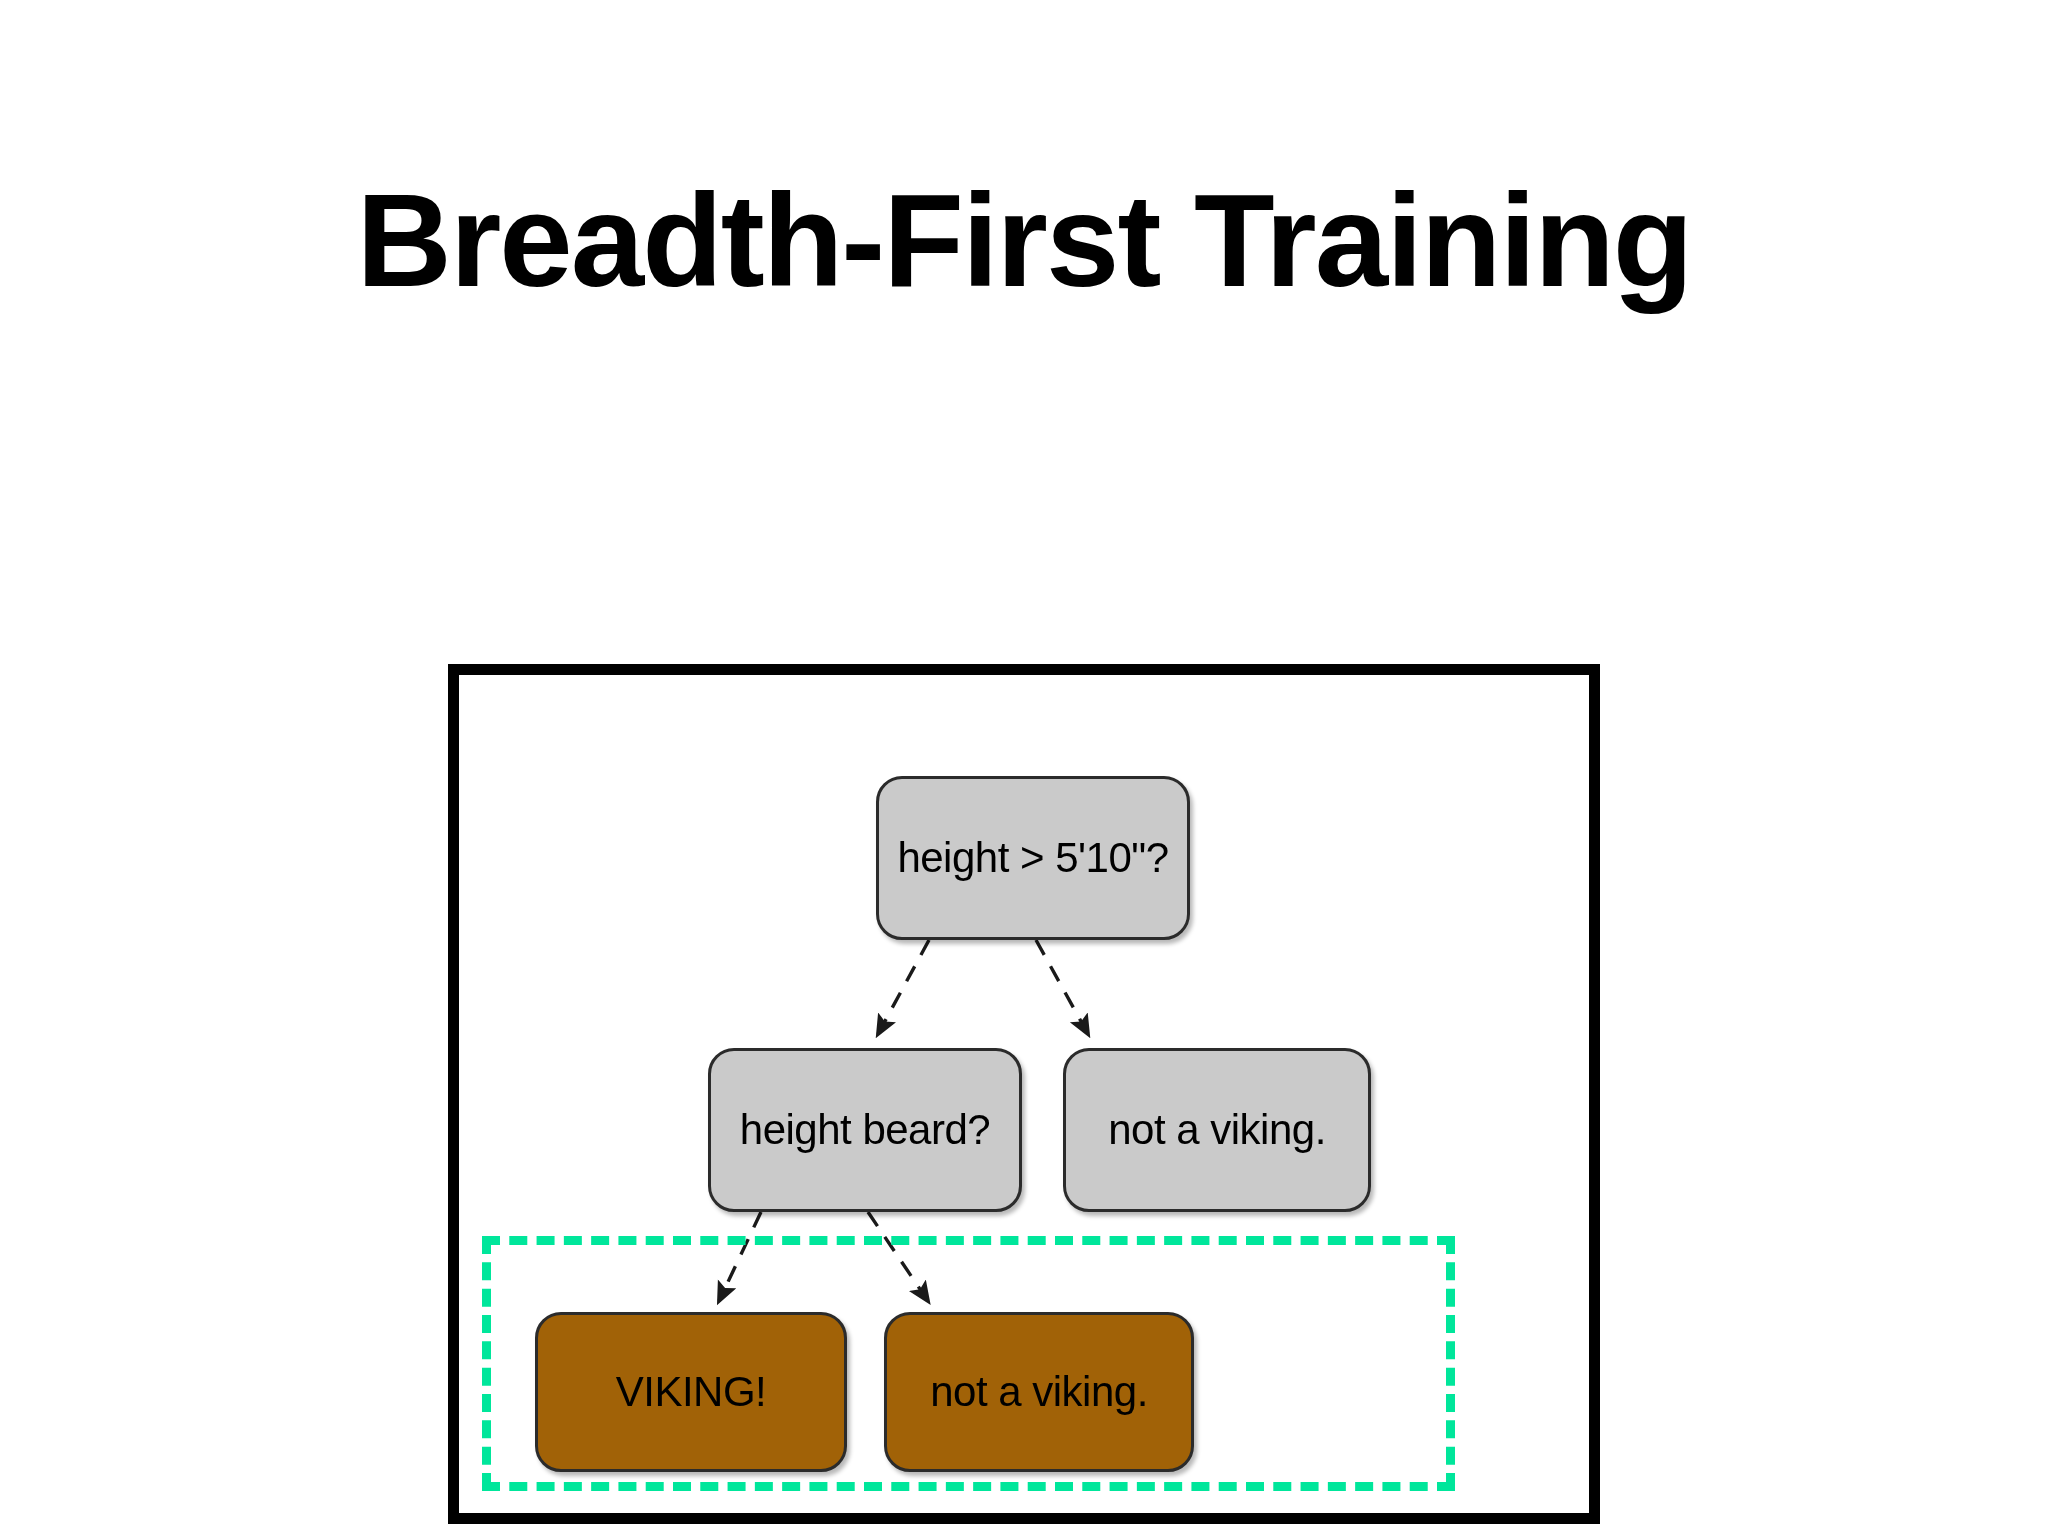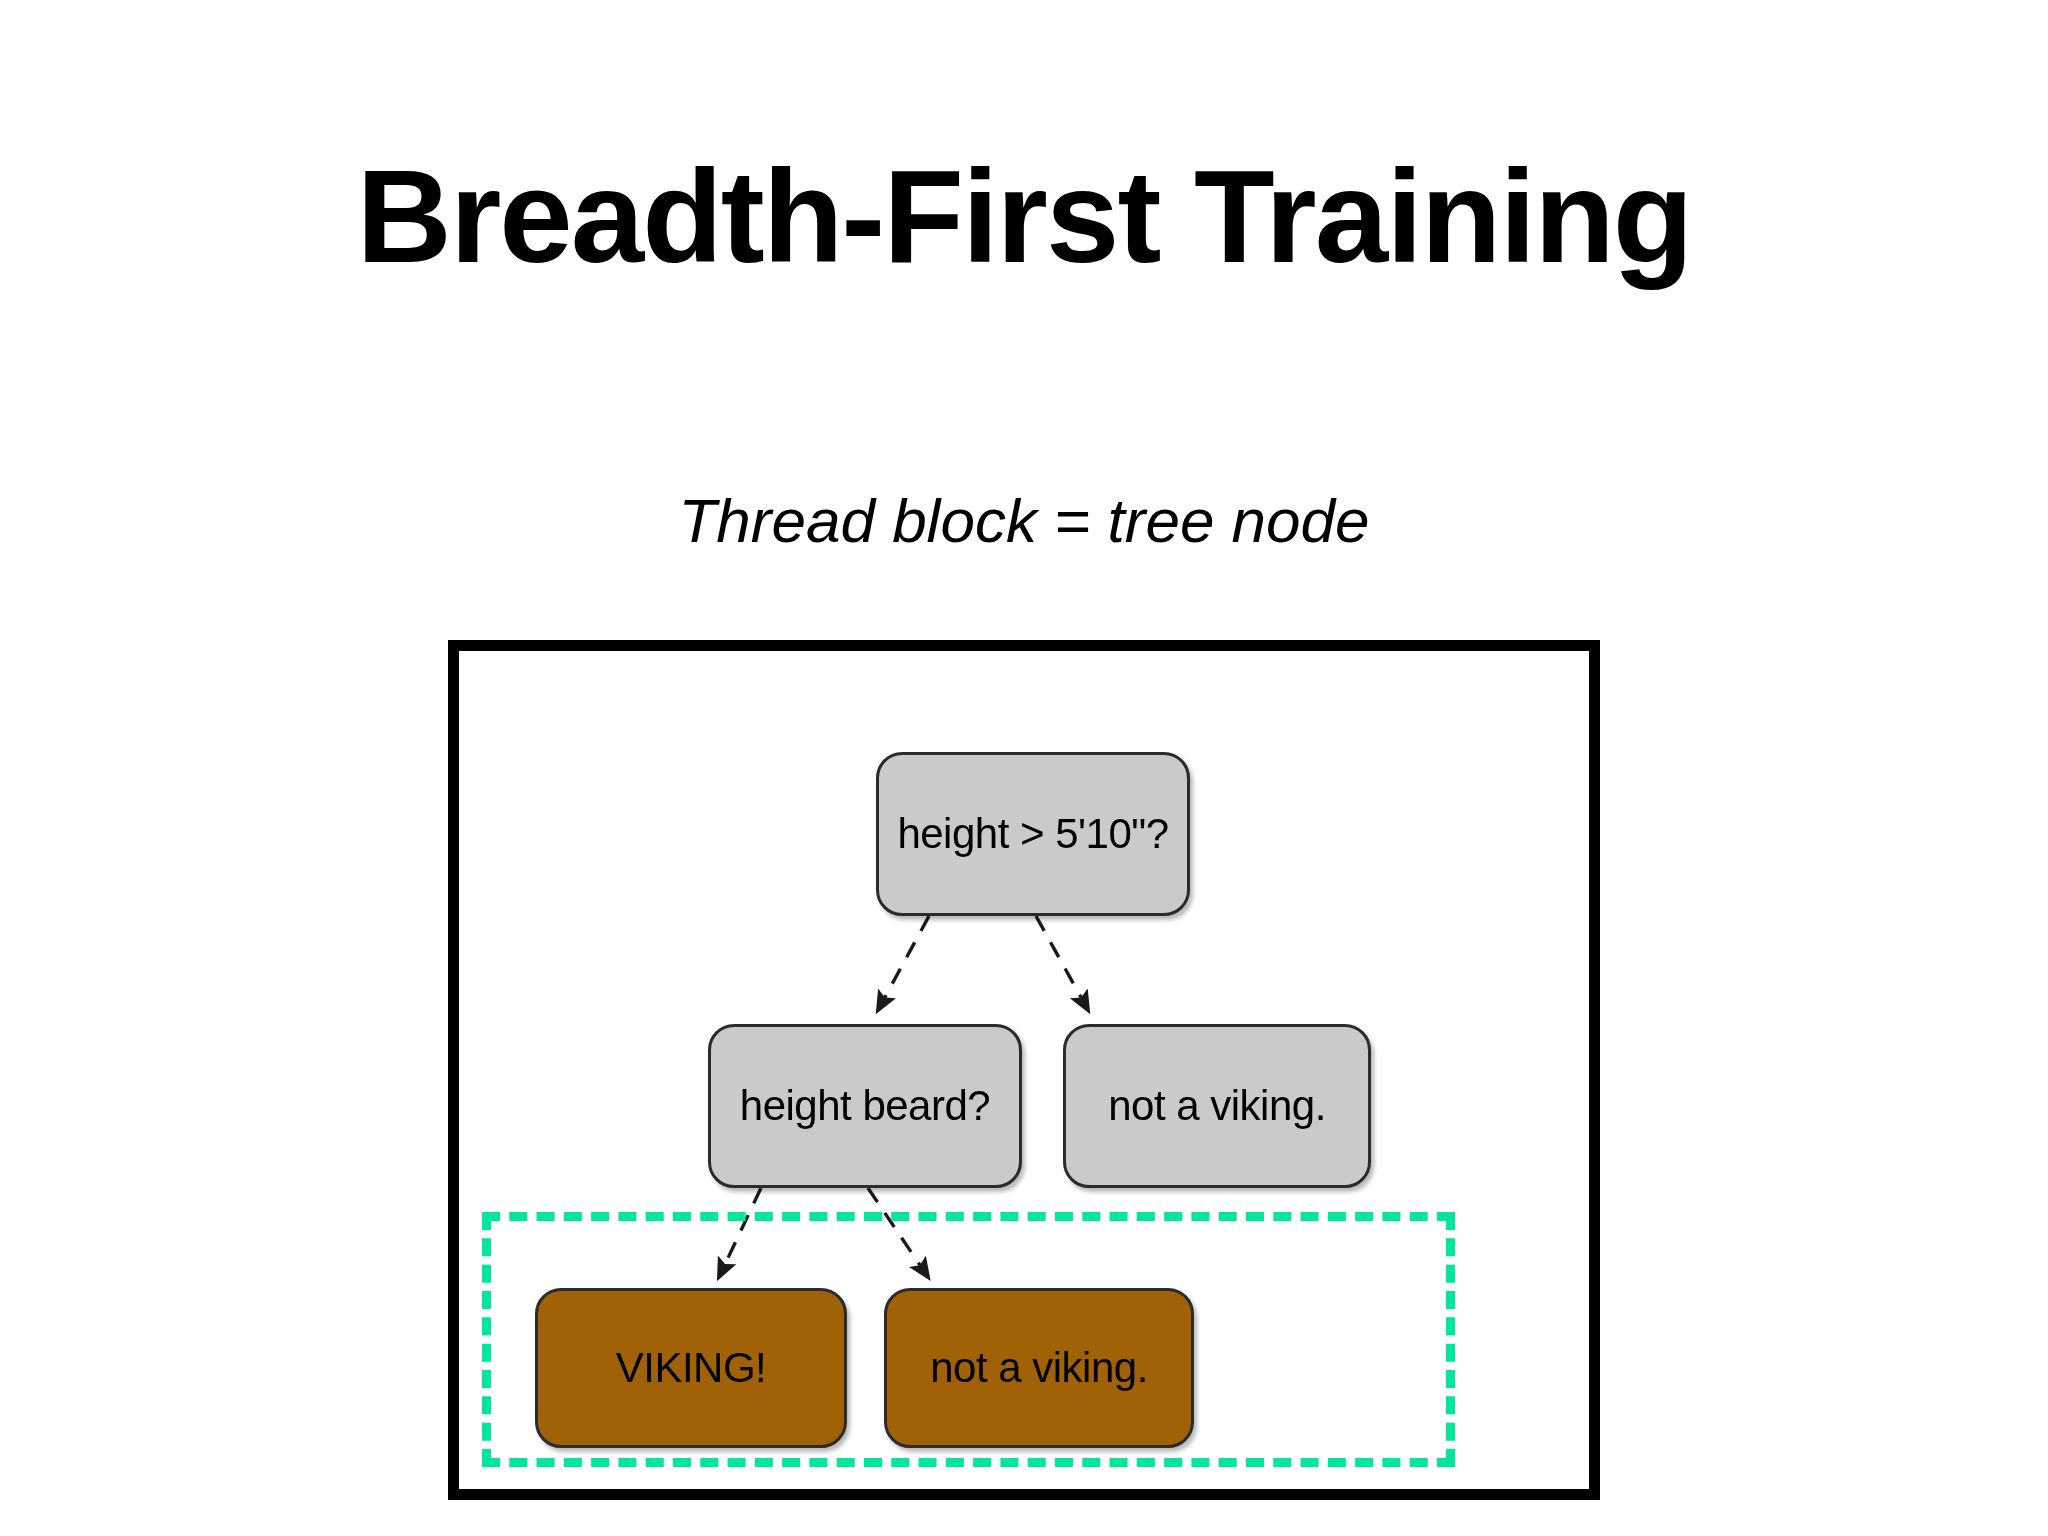--- a/index.html
+++ b/index.html
@@ -13,20 +13,21 @@
     overflow: hidden;
     font-family: "Liberation Sans", sans-serif;
     -webkit-font-smoothing: antialiased;
   }
 
   .slide {
     position: relative;
     width: 2048px;
     height: 1204px;
     background: #ffffff;
+    margin-top: 24px;
   }
 
   
   .slide-title {
     position: absolute;
     left: 0;
     top: 148px;
     width: 2048px;
     text-align: center;
     font-family: "Liberation Sans", sans-serif;
@@ -122,21 +123,20 @@
     pointer-events: none;
   }
 </style>
 </head>
 <body>
 
 <div class="slide">
 
   <div class="slide-title">Breadth-First Training</div>
 
-  <div class="slide-subtitle">Thread block = tree node</div>
 
   <div class="device-frame"></div>
 
   <svg class="edges" viewBox="0 0 1152 860" width="1152" height="860">
     <defs>
       <marker id="arrowhead" markerWidth="7" markerHeight="7" refX="5.6" refY="3" orient="auto" markerUnits="strokeWidth">
         <path d="M0,0 L7,3 L0,6 L1.4,3 Z" fill="#1a1a1a"></path>
       </marker>
     </defs>
 

